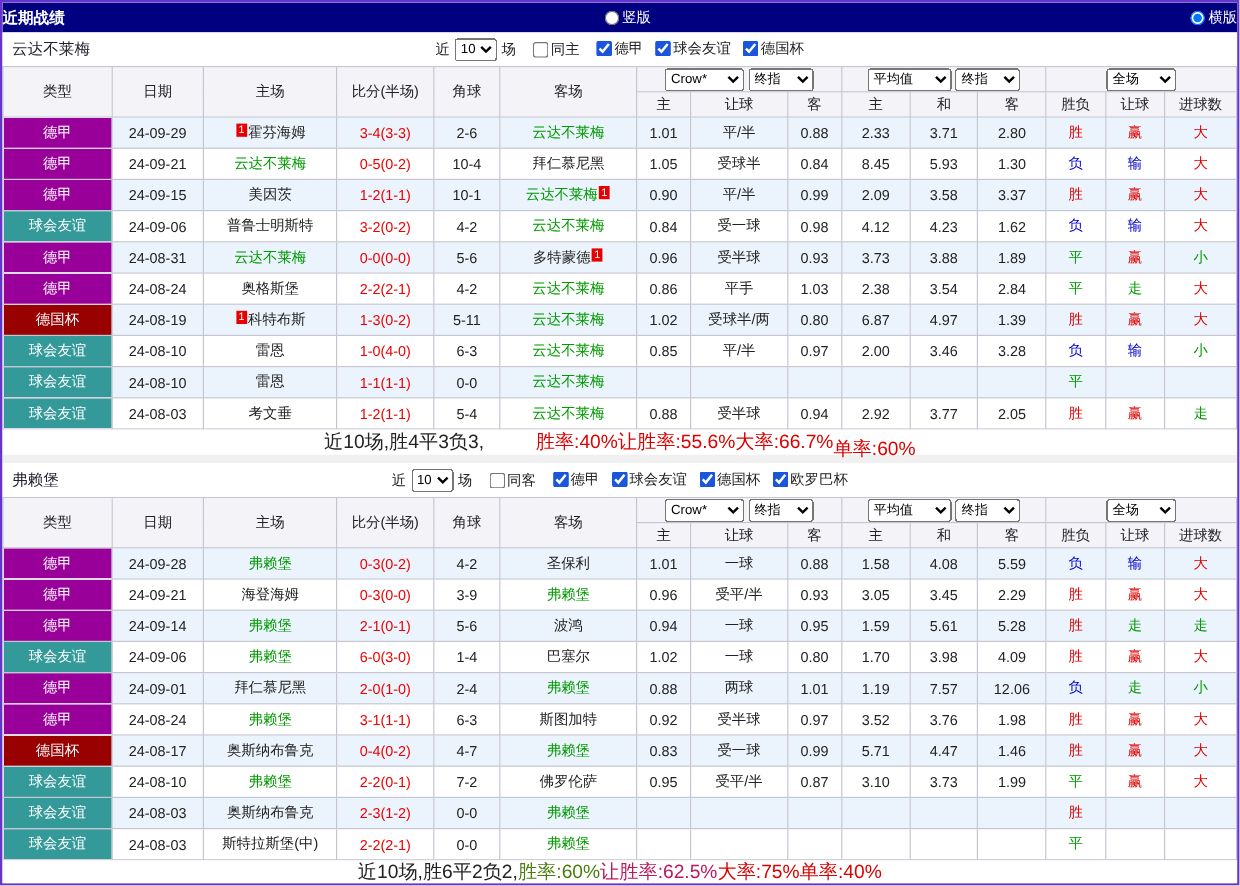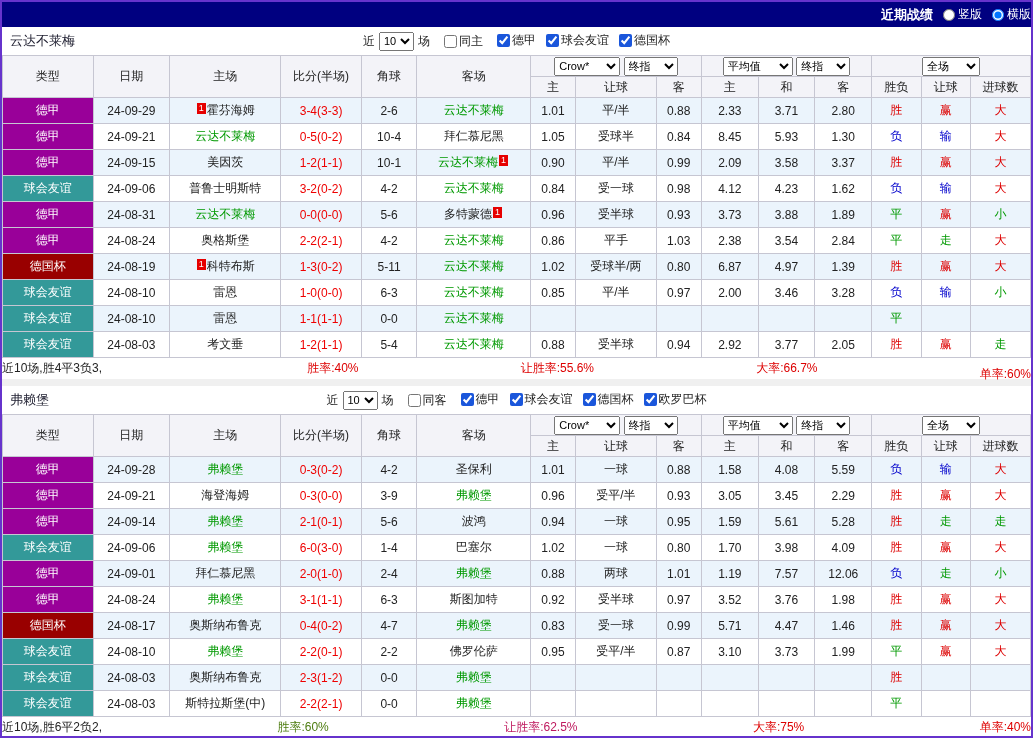--- a/index.html
+++ b/index.html
@@ -4,21 +4,21 @@
 <style>
   * { box-sizing: border-box; }
   html,body { margin:0; padding:0; background:#fff; }
   .page {
     width:1033px; height:738px; margin:0 auto;
     border:2px solid #6633cc; background:#fff; overflow:hidden;
     font-family:"Liberation Sans","DejaVu Sans",sans-serif; color:#222;
   }
   .titlebar {
     height:25px; background:var(--accent,#000080); color:#fff;
-    display:flex; align-items:center; justify-content:flex-end; gap:10px; font-size:13px;padding-left:44px;
+    display:flex; align-items:center; justify-content:space-between; gap:10px; font-size:13px;
   }
   .titlebar .title { font-weight:bold; }
   .radio-label { display:inline-flex; align-items:center; gap:3px; font-size:12px; cursor:pointer; }
   .radio-label input { margin:0; width:12px; height:12px; }
 
   .section-bar { height:28px; position:relative; display:flex; align-items:center; background:#fff; }
   .team-name { position:absolute; left:8px; font-size:13px; color:#223; }
   .filter { margin:0 auto; display:flex; align-items:center; gap:4px; font-size:12px; }
   .filter select { height:19px; font-size:11px; }
   .chk { display:inline-flex; align-items:center; gap:2px; margin-left:10px; cursor:pointer; }
@@ -39,21 +39,21 @@
   td.score { color:var(--score,#ee0000); }
   .tgreen { color:var(--team,#009900); }
   .sup1 {
     display:inline-block; background:#e60000; color:#fff;
     font-size:9px; line-height:11px; padding:0 2px; vertical-align:top; margin:1px 1px 0 1px;
   }
   .c-win { color:var(--win,#dd0000); }
   .c-loss { color:var(--loss,#0000cc); }
   .c-draw { color:var(--draw,#009900); }
 
-  .summary { height:21px; display:flex; align-items:center; justify-content:space-between; font-size:12px; background:#fff; }
+  .summary { height:21px; display:flex; align-items:center; justify-content:center; font-size:16px; background:#fff; }
   .gap { height:7px; background:#f0f0f0; }
 </style>
 </head>
 <body>
 
 <div class="page">
 
   <div class="titlebar">
     <span class="title">近期战绩</span>
     <label class="radio-label">
@@ -256,21 +256,21 @@
           <td>4.97</td>
           <td>1.39</td>
           <td class="c-win">胜</td>
           <td class="c-win">赢</td>
           <td class="c-win">大</td>
         </tr>
         <tr>
           <td class="league" style="background: rgb(51, 153, 153);">球会友谊</td>
           <td>24-08-10</td>
           <td><span>雷恩</span></td>
-          <td class="score">1-0(0-0)</td>
+          <td class="score">1-0(4-0)</td>
           <td>6-3</td>
           <td><span class="tgreen">云达不莱梅</span></td>
           <td>0.85</td>
           <td>平/半</td>
           <td>0.97</td>
           <td>2.00</td>
           <td>3.46</td>
           <td>3.28</td>
           <td class="c-loss">负</td>
           <td class="c-loss">输</td>
@@ -516,21 +516,21 @@
           <td>1.46</td>
           <td class="c-win">胜</td>
           <td class="c-win">赢</td>
           <td class="c-win">大</td>
         </tr>
         <tr>
           <td class="league" style="background: rgb(51, 153, 153);">球会友谊</td>
           <td>24-08-10</td>
           <td><span class="tgreen">弗赖堡</span></td>
           <td class="score">2-2(0-1)</td>
-          <td>2-2</td>
+          <td>7-2</td>
           <td><span>佛罗伦萨</span></td>
           <td>0.95</td>
           <td>受平/半</td>
           <td>0.87</td>
           <td>3.10</td>
           <td>3.73</td>
           <td>1.99</td>
           <td class="c-draw">平</td>
           <td class="c-win">赢</td>
           <td class="c-win">大</td>

